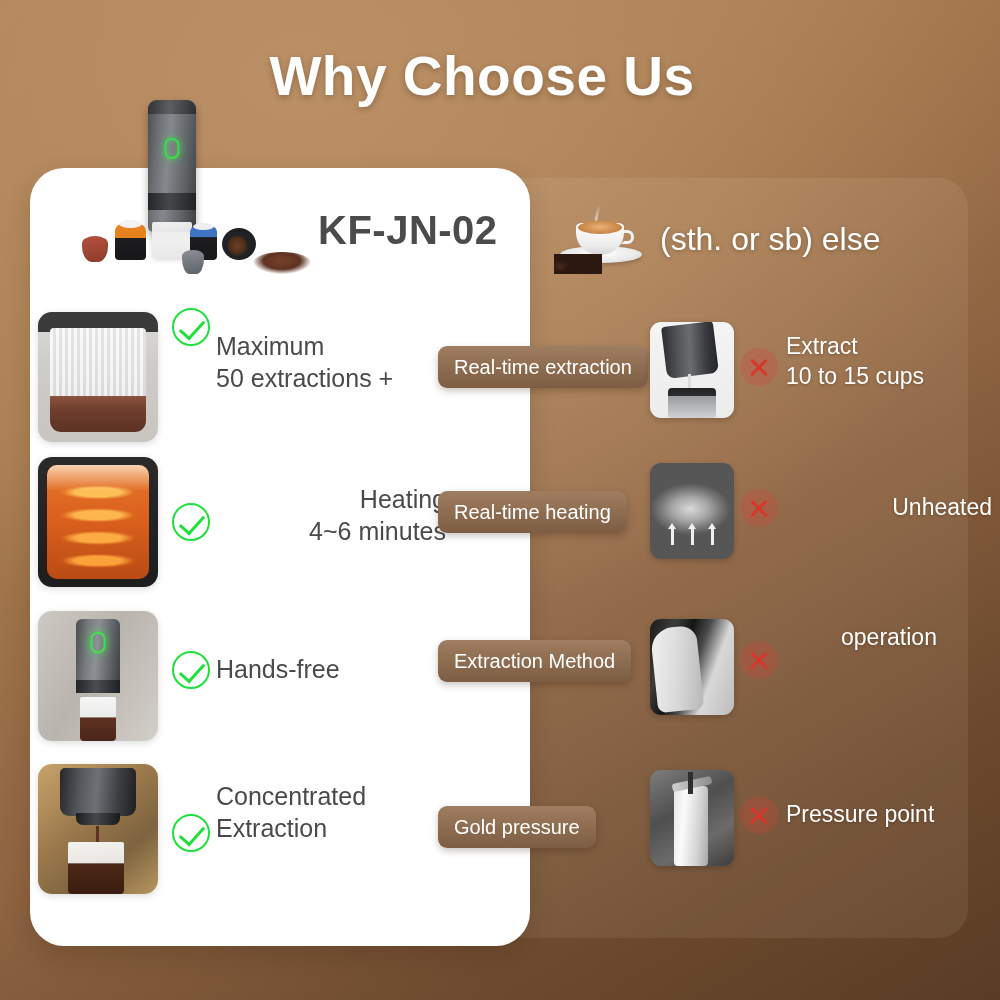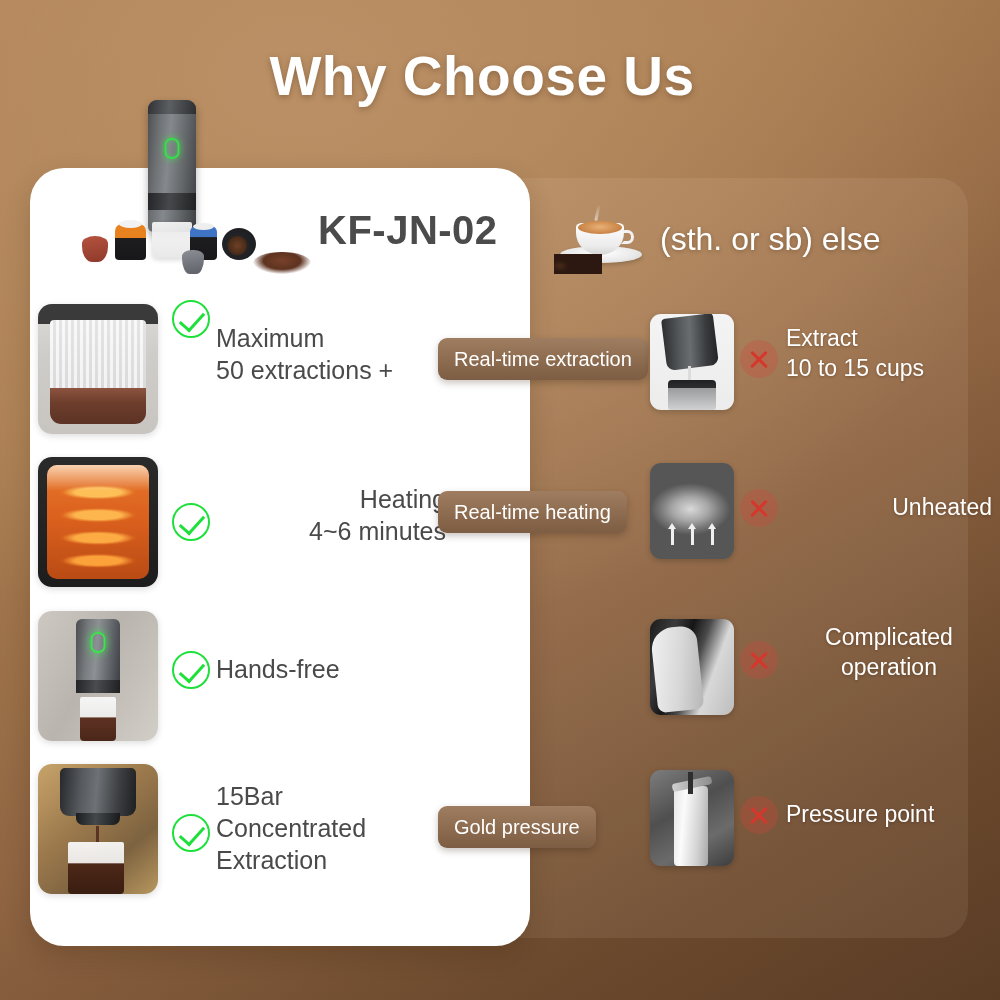--- a/index.html
+++ b/index.html
@@ -229,21 +229,21 @@
     text-shadow: 0 1px 4px rgba(50,28,12,0.35);
   }
 
   
   .row {
     position: absolute;
     left: 0;
     width: 1000px;
     height: 150px;
   }
-  .row.r1 { top: 300px; text-decoration: underline; }
+  .row.r1 { top: 308px; text-decoration: underline; }
   .row.r2 { top: 455px; text-align: right; }
   .row.r3 { top: 605px; }
   .row.r4 { top: 760px; }
 
   
   .thumb {
     position: absolute;
     left: 38px;
     width: 120px;
     height: 130px;
@@ -582,39 +582,38 @@
     <div class="thumb t3">
       <div class="mach">
           <div class="ring"></div>
         </div>
         <div class="cupg"></div>
     </div>
     <div class="mark check" style="top:46px"></div>
     <div class="pro-text" style="top:48px">
       <div>Hands-free</div>
     </div>
+    <div class="pill" style="top:35px">Extraction Method</div>
     <div class="rthumb rt3" style="top:14px">
       <div class="thumbsh"></div>
     </div>
     <div class="mark cross" style="top:36px"></div>
     <div class="con-text centered" style="top:18px">
-      <div>Complicated</div>
       <div>operation</div>
     </div>
   </div>
 
   <div class="row r4">
     <div class="thumb t4">
       <div class="head"></div>
         <div class="stream"></div>
         <div class="cupg"></div>
     </div>
     <div class="mark check" style="top:54px"></div>
     <div class="pro-text" style="top:20px">
-      <div>15Bar</div>
       <div>Concentrated</div>
       <div>Extraction</div>
     </div>
     <div class="pill" style="top:46px">Gold pressure</div>
     <div class="rthumb rt4" style="top:10px">
       <div class="device"></div>
         <div class="cap"></div>
         <div class="plunger"></div>
     </div>
     <div class="mark cross" style="top:36px"></div>

